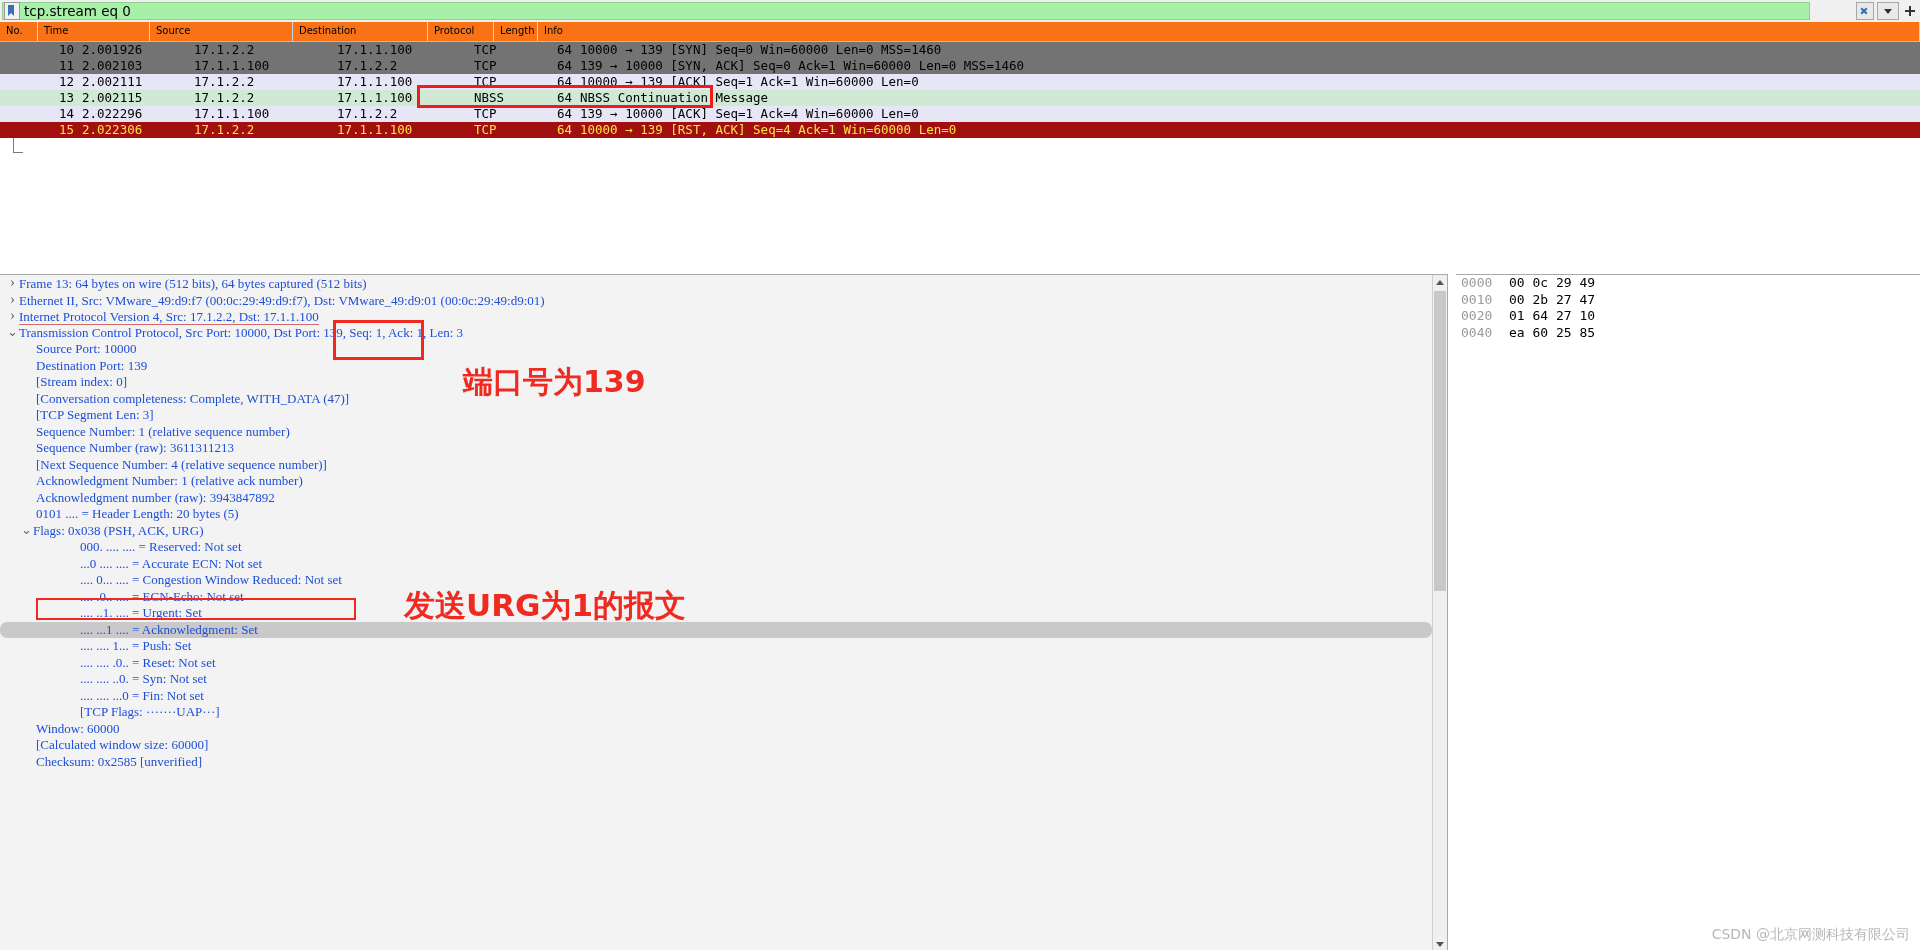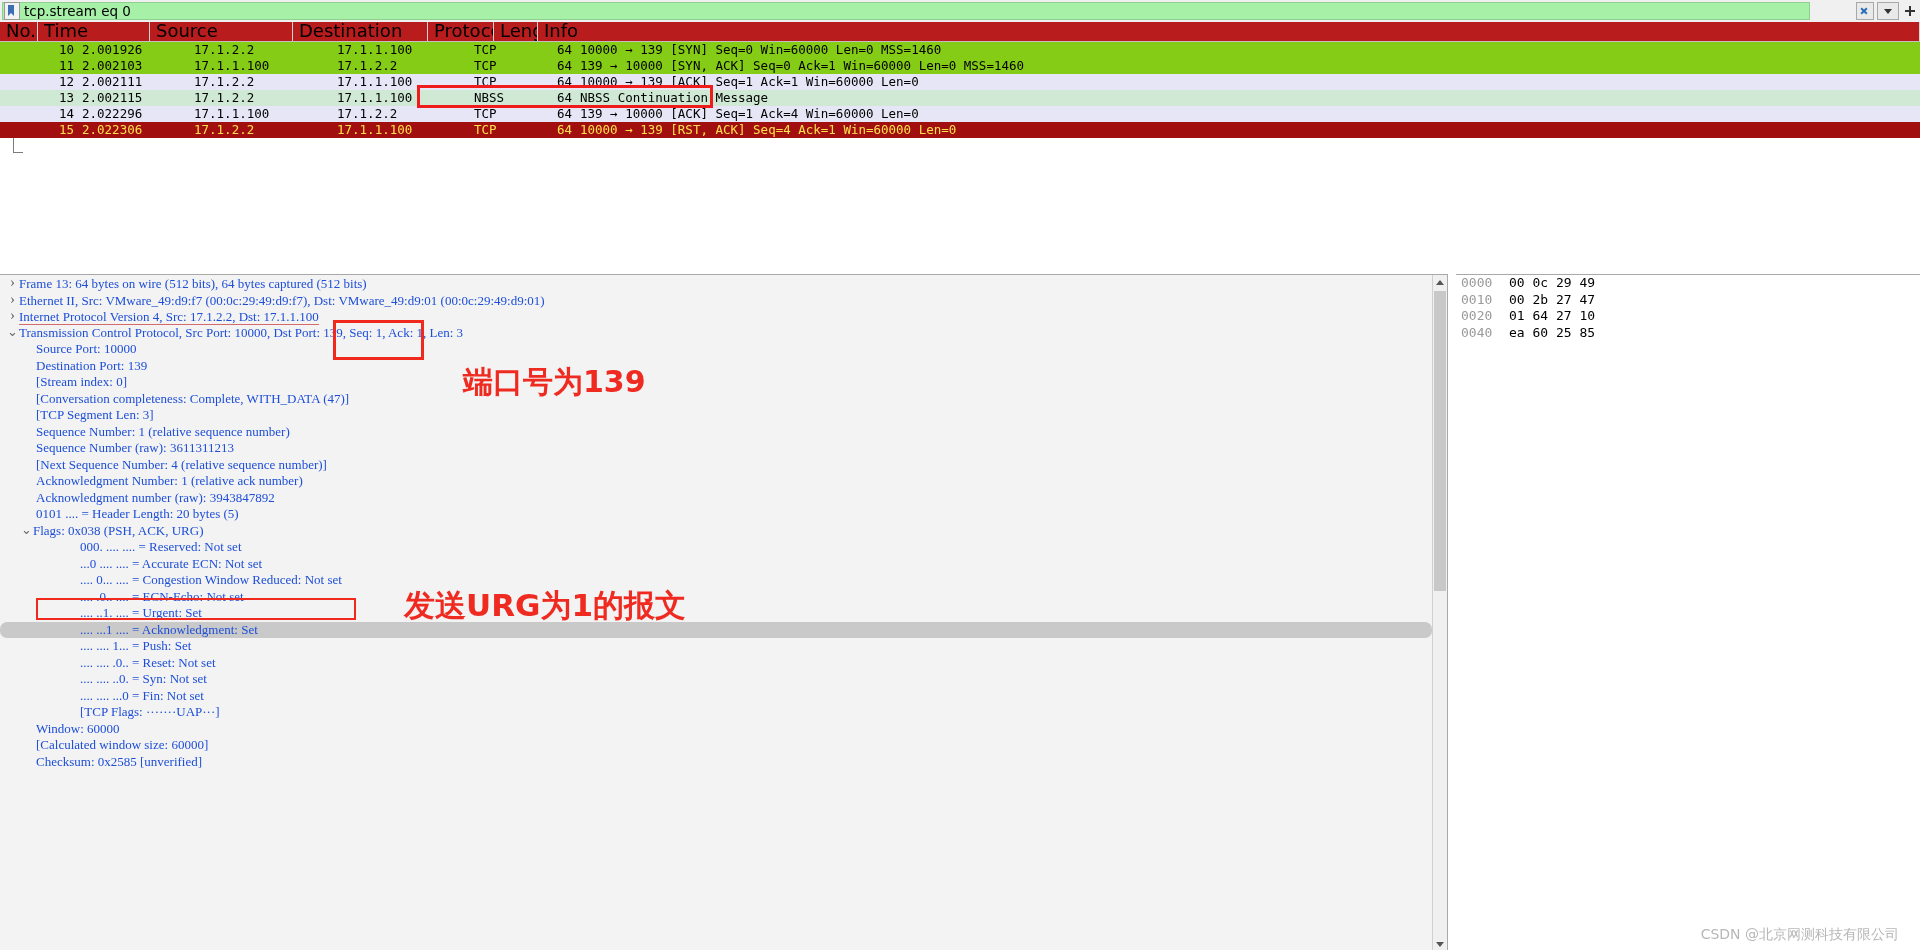--- a/index.html
+++ b/index.html
@@ -115,24 +115,24 @@
   .packet-list {
     position: absolute;
     left: 0; top: 22px;
     width: 1920px; height: 248px;
     background: #ffffff;
     overflow: hidden;
   }
   .pl-header {
     display: flex;
     height: 19px;
-    background: #b91c1c;
+    background: #f97316;
     border-bottom: 1px solid #c0c0c0;
     font-family: "DejaVu Sans", sans-serif;
-    font-size: 18px;
+    font-size: 10px;
     color: #000;
     align-items: center;
     position: relative;
   }
   .pl-header .col {
     box-sizing: border-box;
     padding-left: 6px;
     border-right: 1px solid #d4d4d4;
     height: 19px;
     line-height: 18px;
@@ -164,21 +164,21 @@
     white-space: nowrap;
   }
   .cell.no    { width: 76px; text-align: right; padding-right: 2px; }
   .cell.time  { width: 112px; padding-left: 6px; }
   .cell.src   { width: 143px; padding-left: 6px; }
   .cell.dst   { width: 137px; padding-left: 6px; }
   .cell.proto { width: 60px; padding-left: 6px; }
   .cell.len   { width: 47px; text-align: right; padding-right: 3px; }
   .cell.info  { padding-left: 5px; flex: 1; }
 
-  .row-gray     { background: #84cc16; }
+  .row-gray     { background: #737373; }
   .row-lavender { background: #e6e6f7; }
   .row-green    { background: #cfe9d4; }
   .row-red      { background: #a20f0f; color: #ffe14d; }
 
   
   .conv-bracket {
     position: absolute;
     left: 13px;
     width: 9px;
     border-left: 1px solid #7c7c7c;
@@ -346,21 +346,21 @@
   .hex-off {
     color: #9a9a9a;
     display: inline-block;
     width: 48px;
   }
   .hex-bytes { color: #000; }
 
   
   .watermark {
     position: absolute;
-    right: 21px; bottom: 6px;
+    right: 10px; bottom: 6px;
     font-family: "DejaVu Sans", sans-serif;
     font-size: 14px;
     color: #b7b7b7;
     white-space: nowrap;
     z-index: 10;
   }
 
   .empty-area {
     position: absolute;
     left: 0; top: 168px;

